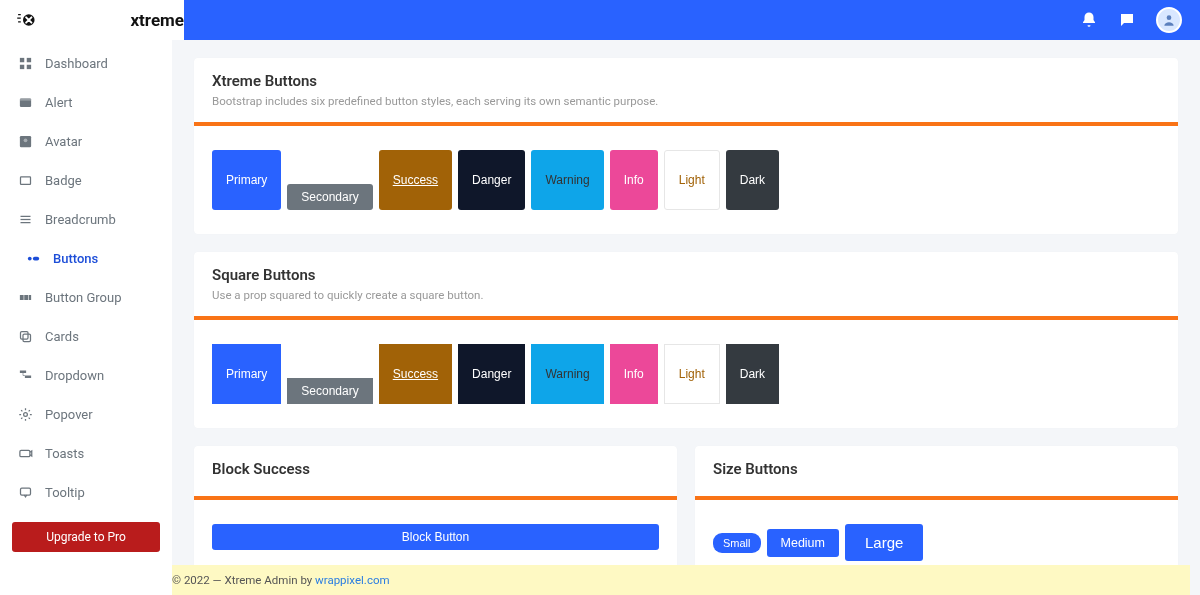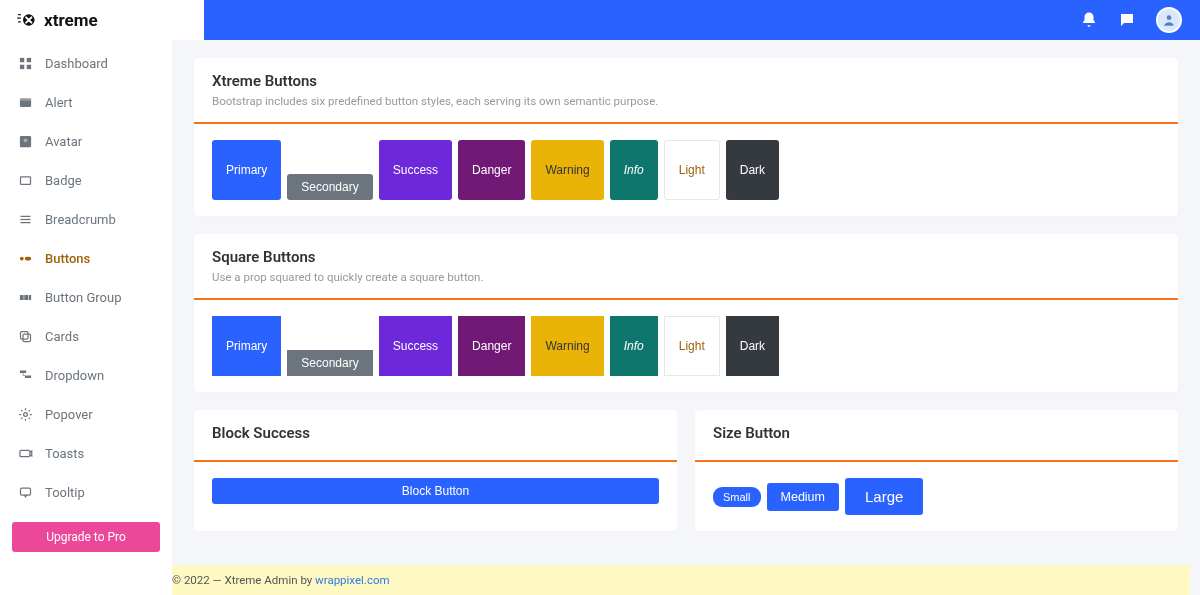--- a/index.html
+++ b/index.html
@@ -1,48 +1,48 @@
 <!DOCTYPE html>
 <html><head>
 <meta charset="utf-8">
 <style>
 * { box-sizing: border-box; margin: 0; padding: 0; }
 body { font-family: -apple-system, BlinkMacSystemFont, "Segoe UI", Roboto, sans-serif; background: #f4f6f9; width: 1200px; height: 595px; overflow: hidden; position: relative; }
 
 .topbar { position: fixed; top: 0; left: 0; right: 0; height: 40px; display: flex; z-index: 10; }
-.logo-area { width: 204px; background: #fff; display: flex; align-items: center; padding-left: 16px; gap: 6px; }
+.logo-area { width: 184px; background: #fff; display: flex; align-items: center; padding-left: 16px; gap: 6px; justify-content: space-between; }
 .logo-mark { width: 22px; height: 16px; position: relative; }
 .logo-mark svg { width: 22px; height: 16px; }
 .logo-text { font-size: 17px; font-weight: 700; color: #111; }
 .topbar-right { flex: 1; background: #2962ff; display: flex; align-items: center; justify-content: flex-end; padding-right: 18px; gap: 20px; }
 .topbar-icon { color: #fff; width: 18px; height: 18px; cursor: pointer; }
 .avatar-circle { width: 26px; height: 26px; border-radius: 50%; background: #d9e7ff; border: 2px solid #fff; display:flex; align-items:center; justify-content:center; cursor:pointer; }
 .avatar-circle svg{ width:14px; height:14px; }
 
 .sidebar { position: fixed; top: 40px; left: 0; bottom: 0; width: 172px; background: #fff; overflow-y: auto; padding-top: 4px; }
 .side-item { display: flex; align-items: center; gap: 12px; padding: 12px 18px; font-size: 13px; color: #6c757d; cursor: pointer; }
-.side-item.active { color: #a16207; font-weight: 500; }
+.side-item.active { color: #1d4ed8; font-weight: 500; margin-left: 8px; }
 .side-icon { width: 15px; height: 15px; flex-shrink: 0; color: inherit; }
-.upgrade-btn { margin: 10px 12px; background: #ec4899; color: #fff; text-align: center; font-size: 12px; padding: 8px 0; border-radius: 3px; cursor: pointer; }
+.upgrade-btn { margin: 10px 12px; background: #b91c1c; color: #fff; text-align: center; font-size: 12px; padding: 8px 0; border-radius: 3px; cursor: pointer; }
 
 .main { position: absolute; top: 40px; left: 172px; right: 0; bottom: 0; overflow-y: auto; padding: 18px 22px 40px 22px; }
 .card { background: #fff; border-radius: 4px; margin-bottom: 18px; overflow: hidden; box-shadow: 0 0 1px rgba(0,0,0,0.05); }
 .card-head { padding: 14px 18px; }
 .card-title { font-size: 15px; font-weight: 600; color: #333; margin-bottom: 4px; }
 .card-sub { font-size: 11.5px; color: #999; }
-.card-body { padding: 16px 18px; border-top: 2px solid #f97316; display: flex; flex-wrap: wrap; gap: 6px; }
+.card-body { padding: 24px 18px; border-top: 4px solid #f97316; display: flex; flex-wrap: wrap; gap: 6px; }
 
 .btn { display: inline-block; padding: 6px 14px; font-size: 12px; color: #fff; border-radius: 3px; cursor: pointer; border: none; }
 .btn.square { border-radius: 0; }
 .btn-primary { background: #2962ff; }
 .btn-secondary { background: #6c757d; margin-top: 34px; }
-.btn-success { background: #6d28d9; }
-.btn-danger { background: #701a75; }
-.btn-warning { background: #eab308; color: #333; }
-.btn-info { background: #0f766e; font-style: italic; }
+.btn-success { background: #a16207; text-decoration: underline; }
+.btn-danger { background: #0f172a; }
+.btn-warning { background: #0ea5e9; color: #333; }
+.btn-info { background: #ec4899; }
 .btn-light { background: #fff; color: #a16207; border: 1px solid #e6e6e6; }
 .btn-dark { background: #343a40; }
 
 .row2 { display: flex; gap: 18px; }
 .row2 .card { flex: 1; margin-bottom: 0; }
 .block-btn { display: block; width: 100%; text-align: center; }
 .btn-sm { padding: 4px 10px; font-size: 11px; border-radius: 9px; }
 .btn-md { padding: 7px 14px; font-size: 12.5px; border-radius: 3px; }
 .btn-lg { padding: 10px 20px; font-size: 15px; border-radius: 3px; }
 
@@ -215,21 +215,21 @@
     <div class="card">
       <div class="card-head">
         <div class="card-title">Block Success</div>
       </div>
       <div class="card-body">
         <button class="btn btn-primary block-btn">Block Button</button>
       </div>
     </div>
     <div class="card">
       <div class="card-head">
-        <div class="card-title">Size Button</div>
+        <div class="card-title">Size Buttons</div>
       </div>
       <div class="card-body" style="align-items:center;">
         <button class="btn btn-primary btn-sm">Small</button>
         <button class="btn btn-primary btn-md">Medium</button>
         <button class="btn btn-primary btn-lg">Large</button>
       </div>
     </div>
   </div>
 
 </div>

